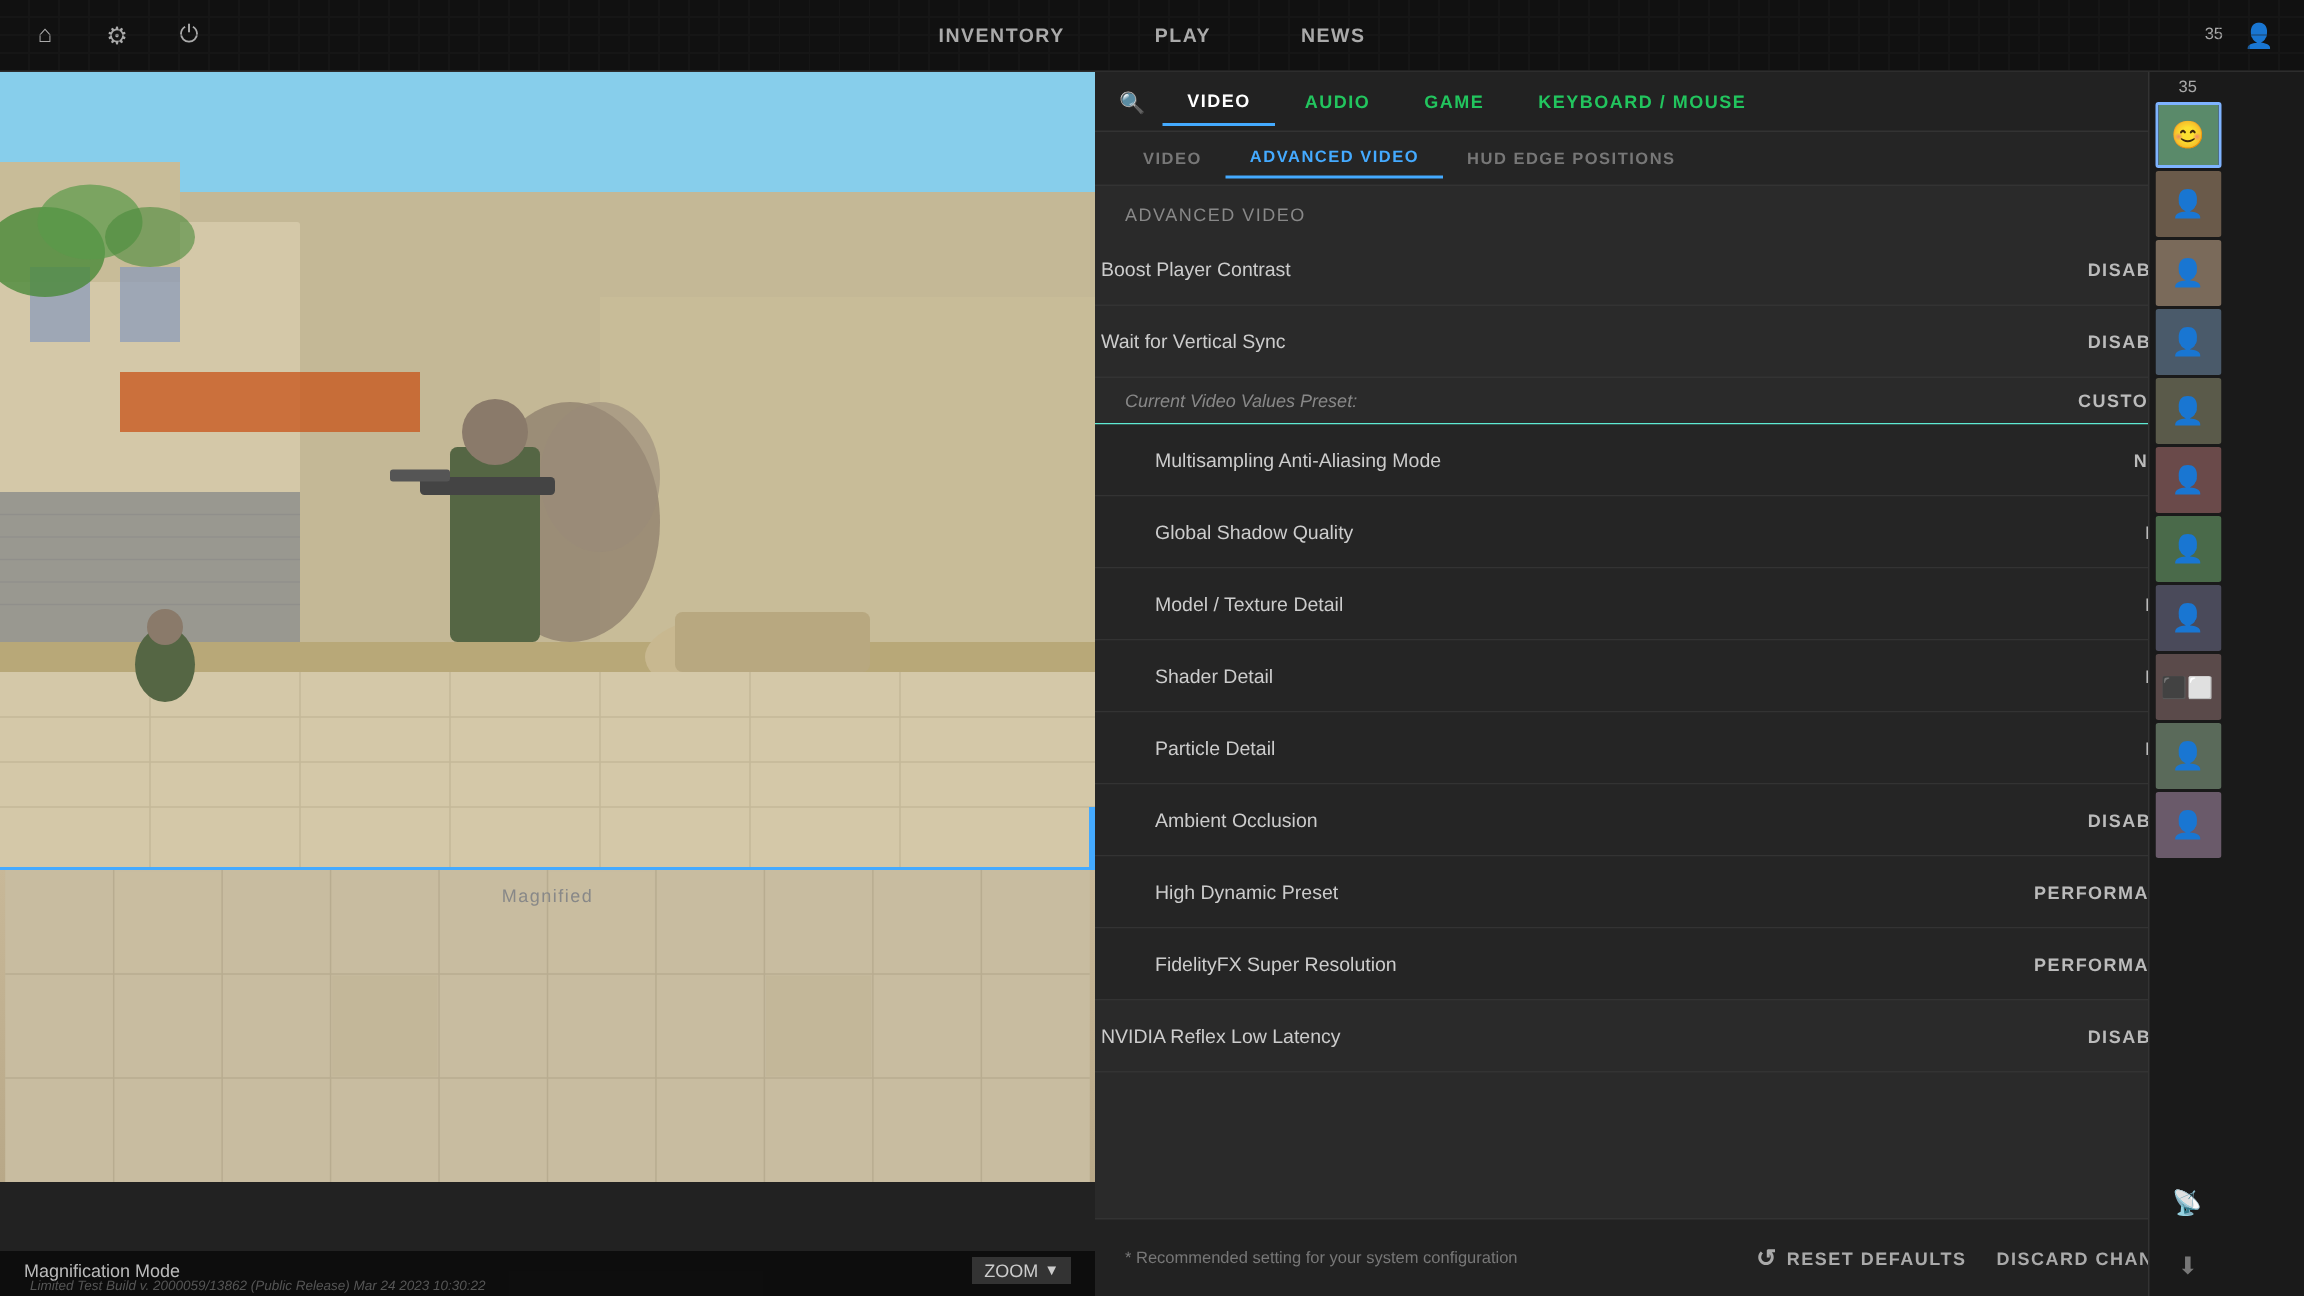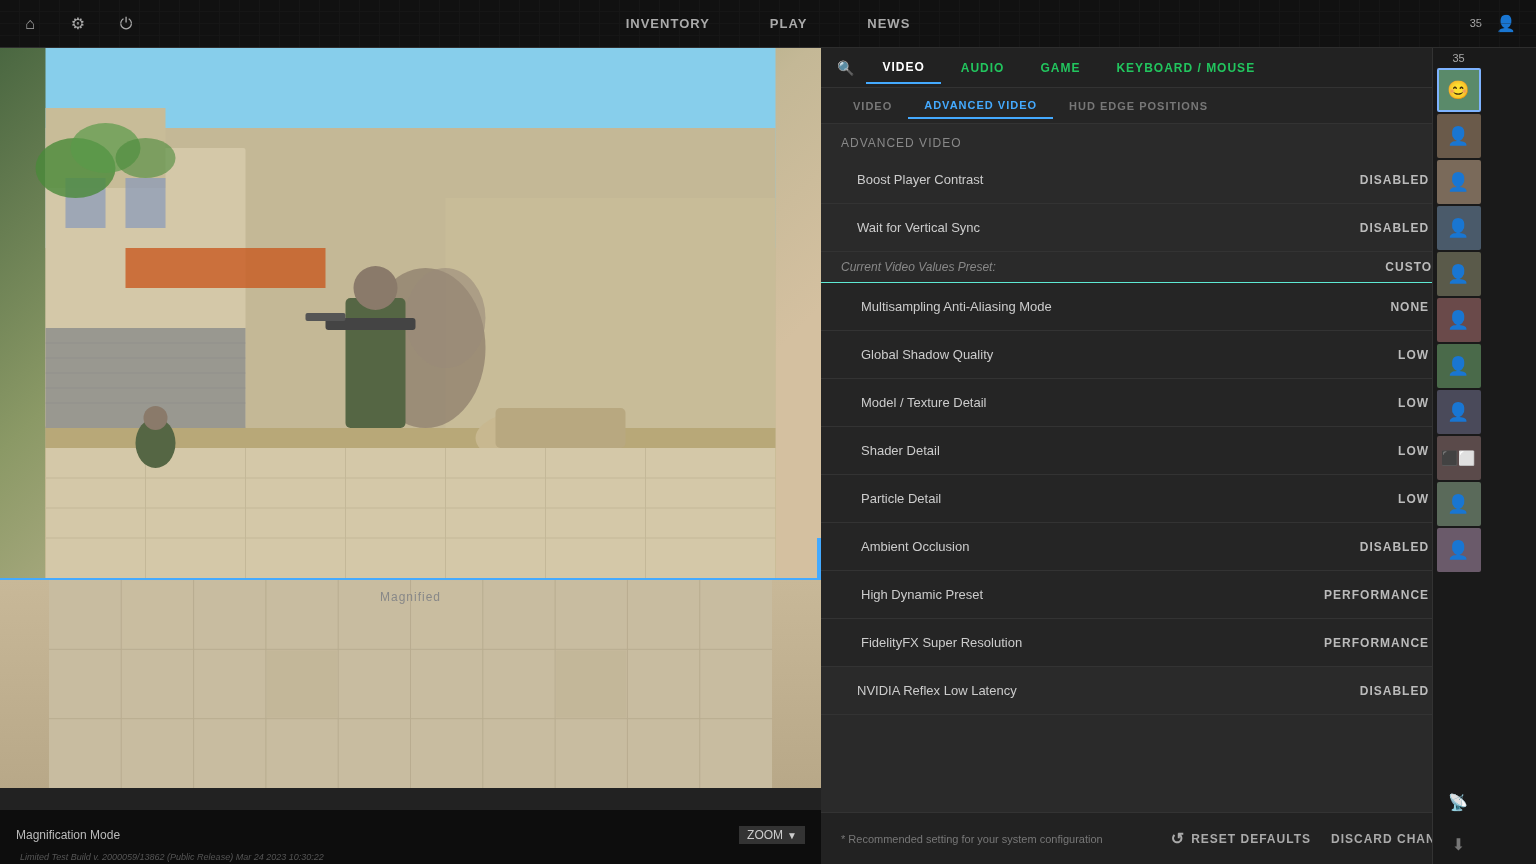--- a/index.html
+++ b/index.html
@@ -107,21 +107,21 @@
 
     
     .main-content {
       display: flex;
       width: calc(100% - 52px);
       height: calc(100% - 48px);
     }
 
     
     .left-panel {
-      width: 821px;
+      width: 730px;
       background: #222;
       position: relative;
       flex-shrink: 0;
     }
     .preview-top {
       height: 530px;
       background: linear-gradient(135deg, #4a6741 0%, #8b9966 30%, #c4b896 60%, #d4c0a0 80%);
       position: relative;
       overflow: hidden;
     }
@@ -155,21 +155,21 @@
       top: 0; left: 0;
       width: 100%; height: 100%;
     }
 
     
     .bottom-controls {
       position: absolute;
       bottom: 0;
       left: 0;
       right: 0;
-      padding: 16px 16px;
+      padding: 4px 16px;
       background: rgba(0,0,0,0.6);
       margin-top: 24px;
     }
     .control-row {
       display: flex;
       align-items: center;
       justify-content: space-between;
       margin-bottom: 4px;
     }
     .control-label {
@@ -292,21 +292,21 @@
       font-size: 12px;
       letter-spacing: 1px;
       padding: 12px 20px 6px 20px;
       text-transform: uppercase;
     }
 
     .setting-row {
       display: flex;
       align-items: center;
       justify-content: space-between;
-      padding: 0 36px;
+      padding: 0 4px;
       height: 48px;
       border-bottom: 1px solid #333;
     }
     .setting-row.indented {
       padding-left: 40px;
       background: #252525;
     }
 
     .setting-name {
       color: #ccc;

